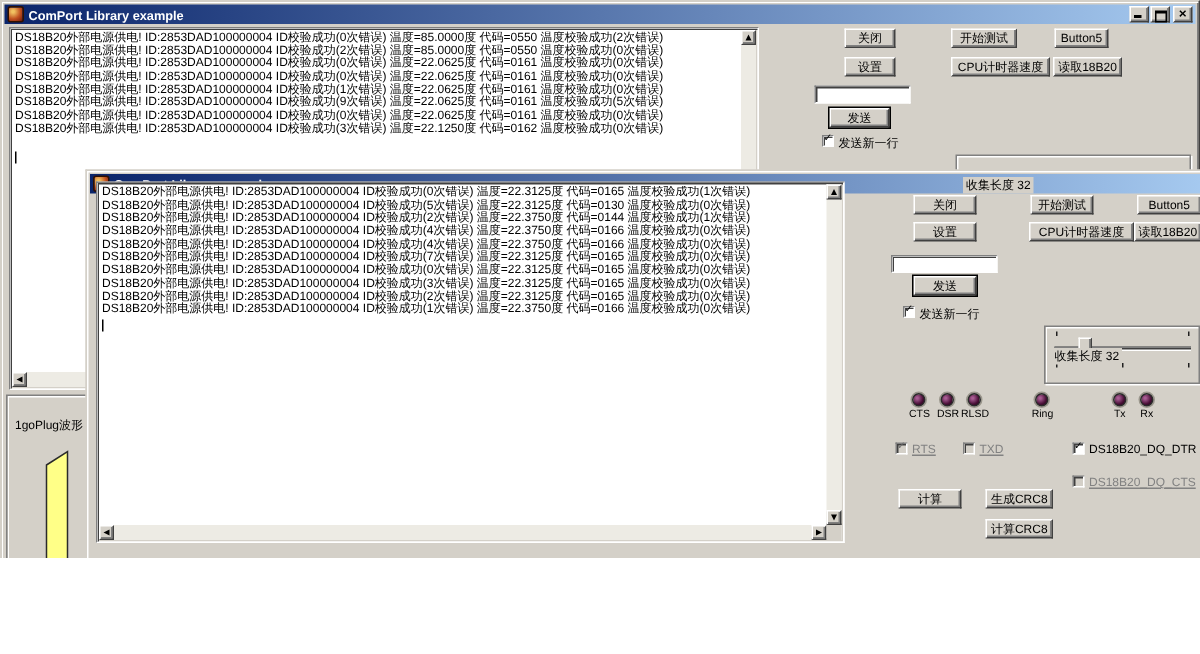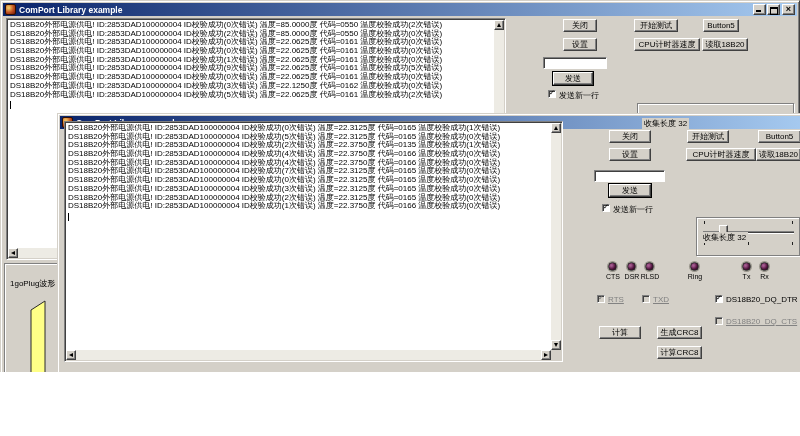--- a/index.html
+++ b/index.html
@@ -83,21 +83,20 @@
     <div class="memo" style="left:5px;top:17px;width:498px;height:240px;">
       <div class="memo-text">
           <div class="memo-line">DS18B20外部电源供电! ID:2853DAD100000004 ID校验成功(0次错误) 温度=85.0000度 代码=0550 温度校验成功(2次错误)</div>
           <div class="memo-line">DS18B20外部电源供电! ID:2853DAD100000004 ID校验成功(2次错误) 温度=85.0000度 代码=0550 温度校验成功(0次错误)</div>
           <div class="memo-line">DS18B20外部电源供电! ID:2853DAD100000004 ID校验成功(0次错误) 温度=22.0625度 代码=0161 温度校验成功(0次错误)</div>
           <div class="memo-line">DS18B20外部电源供电! ID:2853DAD100000004 ID校验成功(0次错误) 温度=22.0625度 代码=0161 温度校验成功(0次错误)</div>
           <div class="memo-line">DS18B20外部电源供电! ID:2853DAD100000004 ID校验成功(1次错误) 温度=22.0625度 代码=0161 温度校验成功(0次错误)</div>
           <div class="memo-line">DS18B20外部电源供电! ID:2853DAD100000004 ID校验成功(9次错误) 温度=22.0625度 代码=0161 温度校验成功(5次错误)</div>
           <div class="memo-line">DS18B20外部电源供电! ID:2853DAD100000004 ID校验成功(0次错误) 温度=22.0625度 代码=0161 温度校验成功(0次错误)</div>
           <div class="memo-line">DS18B20外部电源供电! ID:2853DAD100000004 ID校验成功(3次错误) 温度=22.1250度 代码=0162 温度校验成功(0次错误)</div>
-          <div class="memo-line">DS18B20外部电源供电! ID:2853DAD100000004 ID校验成功(5次错误) 温度=22.0625度 代码=0161 温度校验成功(2次错误)</div>
         </div>
       <div class="caret" style="left:3px;top:82px;"></div>
       <div class="vscroll">
         <div class="sb-btn" style="left:0;top:0;">
             <div class="tri-up"></div>
           </div>
         <div class="sb-btn" style="left:0;bottom:0;">
             <div class="tri-down"></div>
           </div>
       </div>
@@ -136,22 +135,22 @@
 
   <div class="win" style="left:57px;top:113px;width:746px;height:326px;">
     <div class="titlebar" style="left:2px;top:2px;right:0;">
       <div class="app-icon"></div>
       <div class="title-text">ComPort Library example</div>
     </div>
 
     <div class="memo" style="left:6px;top:7px;width:497px;height:239px;">
       <div class="memo-text">
           <div class="memo-line">DS18B20外部电源供电! ID:2853DAD100000004 ID校验成功(0次错误) 温度=22.3125度 代码=0165 温度校验成功(1次错误)</div>
-          <div class="memo-line">DS18B20外部电源供电! ID:2853DAD100000004 ID校验成功(5次错误) 温度=22.3125度 代码=0165 温度校验成功(0次错误)</div>
-          <div class="memo-line">DS18B20外部电源供电! ID:2853DAD100000004 ID校验成功(2次错误) 温度=22.3750度 代码=0135 温度校验成功(1次错误)</div>
+          <div class="memo-line">DS18B20外部电源供电! ID:2853DAD100000004 ID校验成功(5次错误) 温度=22.3125度 代码=0130 温度校验成功(0次错误)</div>
+          <div class="memo-line">DS18B20外部电源供电! ID:2853DAD100000004 ID校验成功(2次错误) 温度=22.3750度 代码=0144 温度校验成功(1次错误)</div>
           <div class="memo-line">DS18B20外部电源供电! ID:2853DAD100000004 ID校验成功(4次错误) 温度=22.3750度 代码=0166 温度校验成功(0次错误)</div>
           <div class="memo-line">DS18B20外部电源供电! ID:2853DAD100000004 ID校验成功(4次错误) 温度=22.3750度 代码=0166 温度校验成功(0次错误)</div>
           <div class="memo-line">DS18B20外部电源供电! ID:2853DAD100000004 ID校验成功(7次错误) 温度=22.3125度 代码=0165 温度校验成功(0次错误)</div>
           <div class="memo-line">DS18B20外部电源供电! ID:2853DAD100000004 ID校验成功(0次错误) 温度=22.3125度 代码=0165 温度校验成功(0次错误)</div>
           <div class="memo-line">DS18B20外部电源供电! ID:2853DAD100000004 ID校验成功(3次错误) 温度=22.3125度 代码=0165 温度校验成功(0次错误)</div>
           <div class="memo-line">DS18B20外部电源供电! ID:2853DAD100000004 ID校验成功(2次错误) 温度=22.3125度 代码=0165 温度校验成功(0次错误)</div>
           <div class="memo-line">DS18B20外部电源供电! ID:2853DAD100000004 ID校验成功(1次错误) 温度=22.3750度 代码=0166 温度校验成功(0次错误)</div>
         </div>
       <div class="caret" style="left:3px;top:91px;"></div>
       <div class="vscroll">

